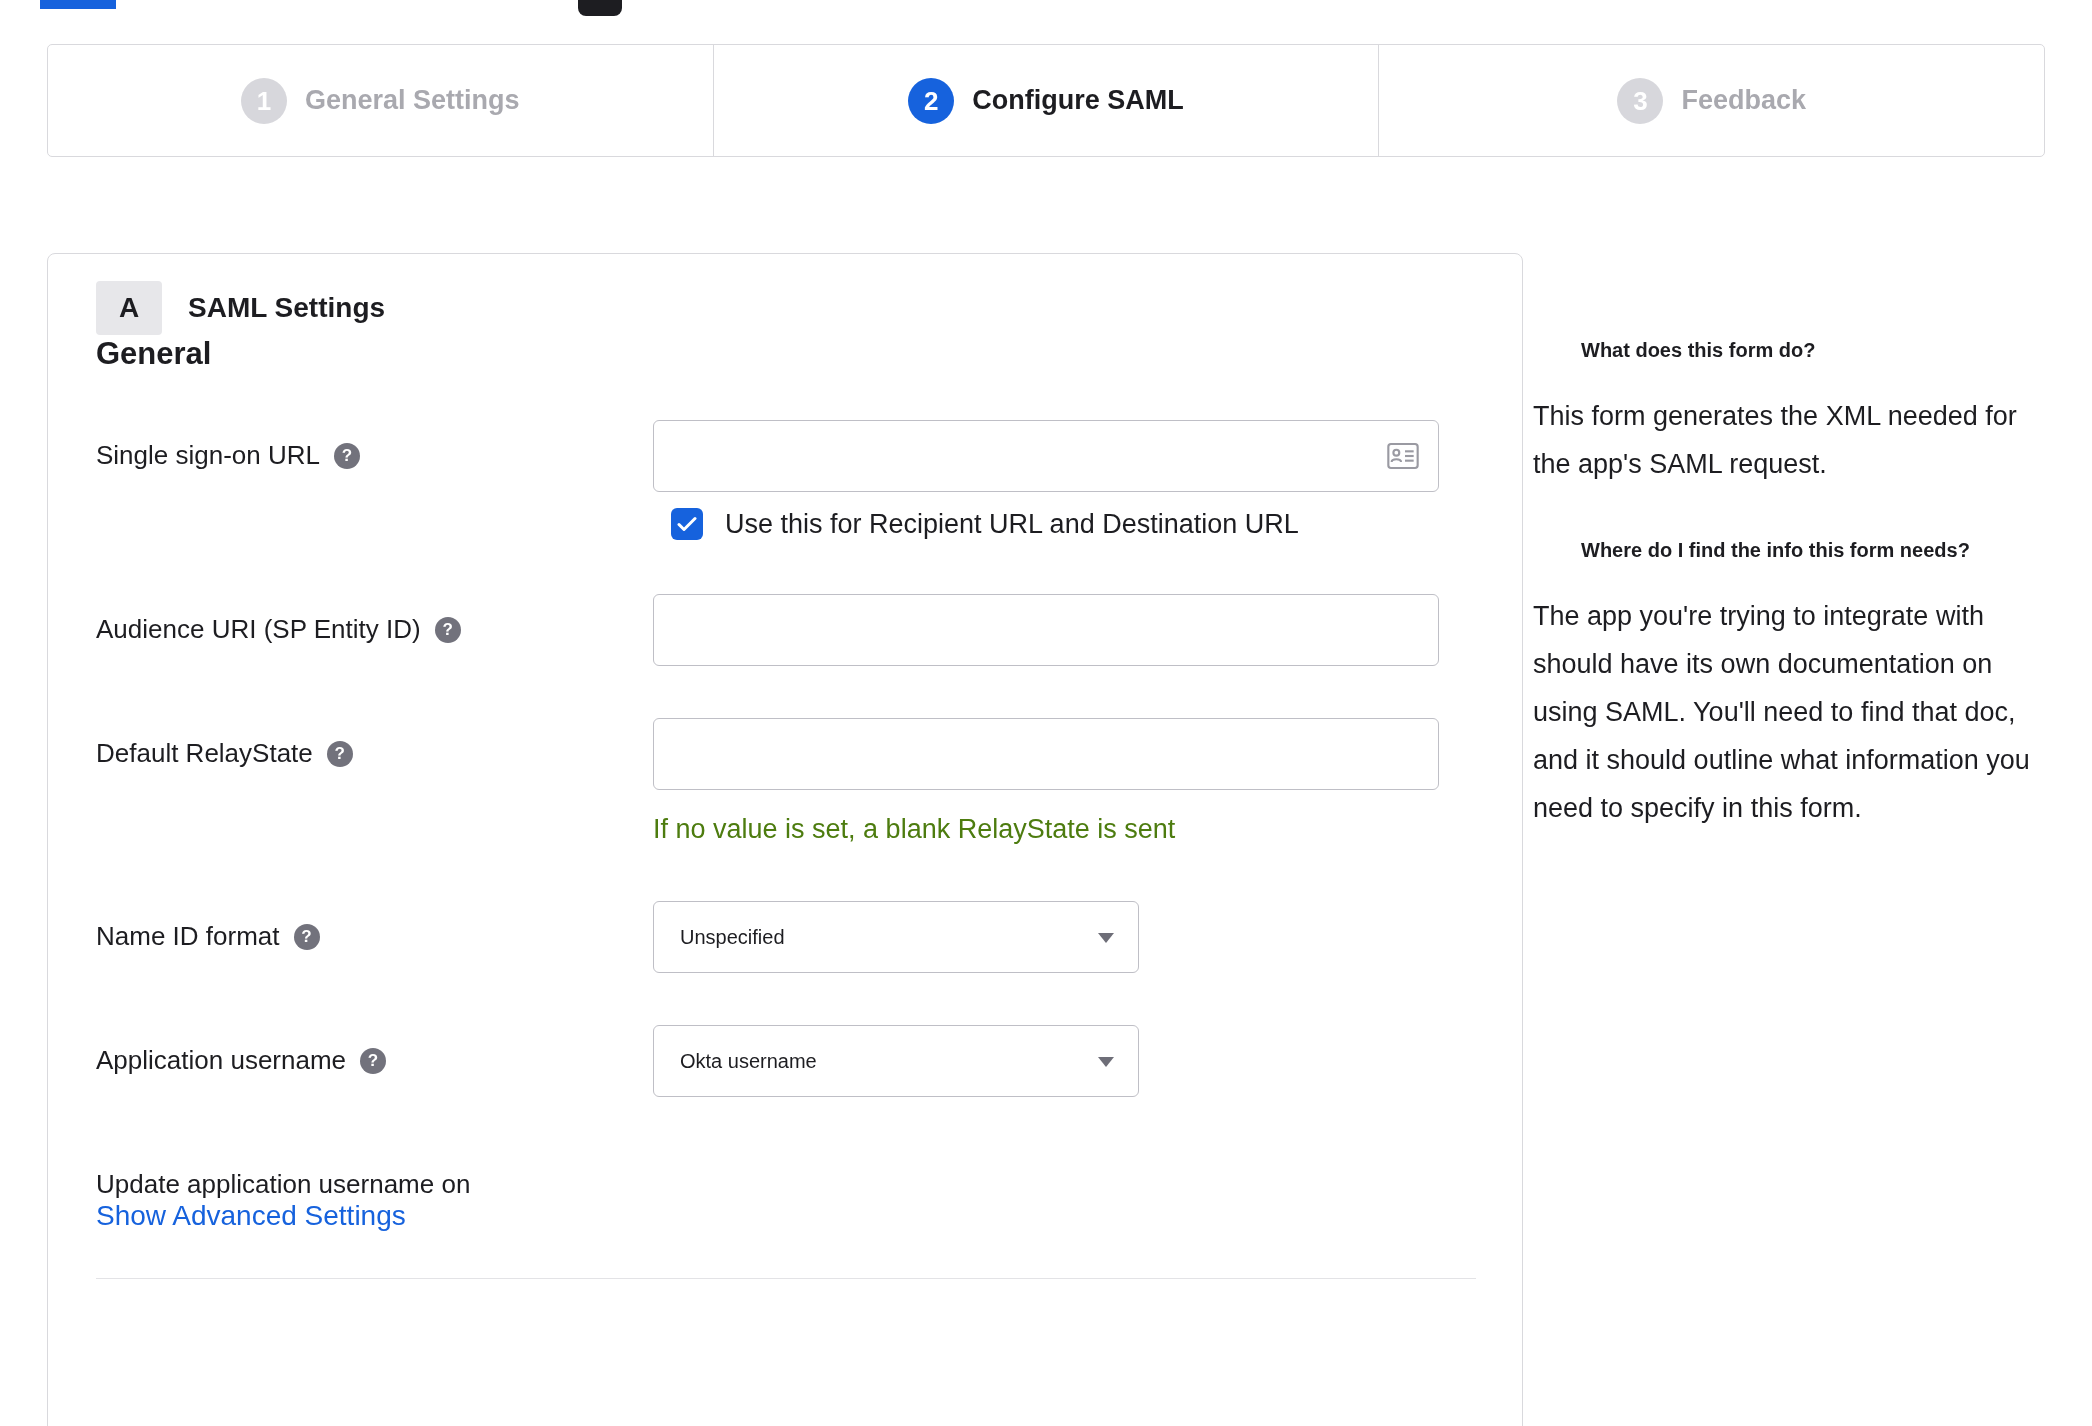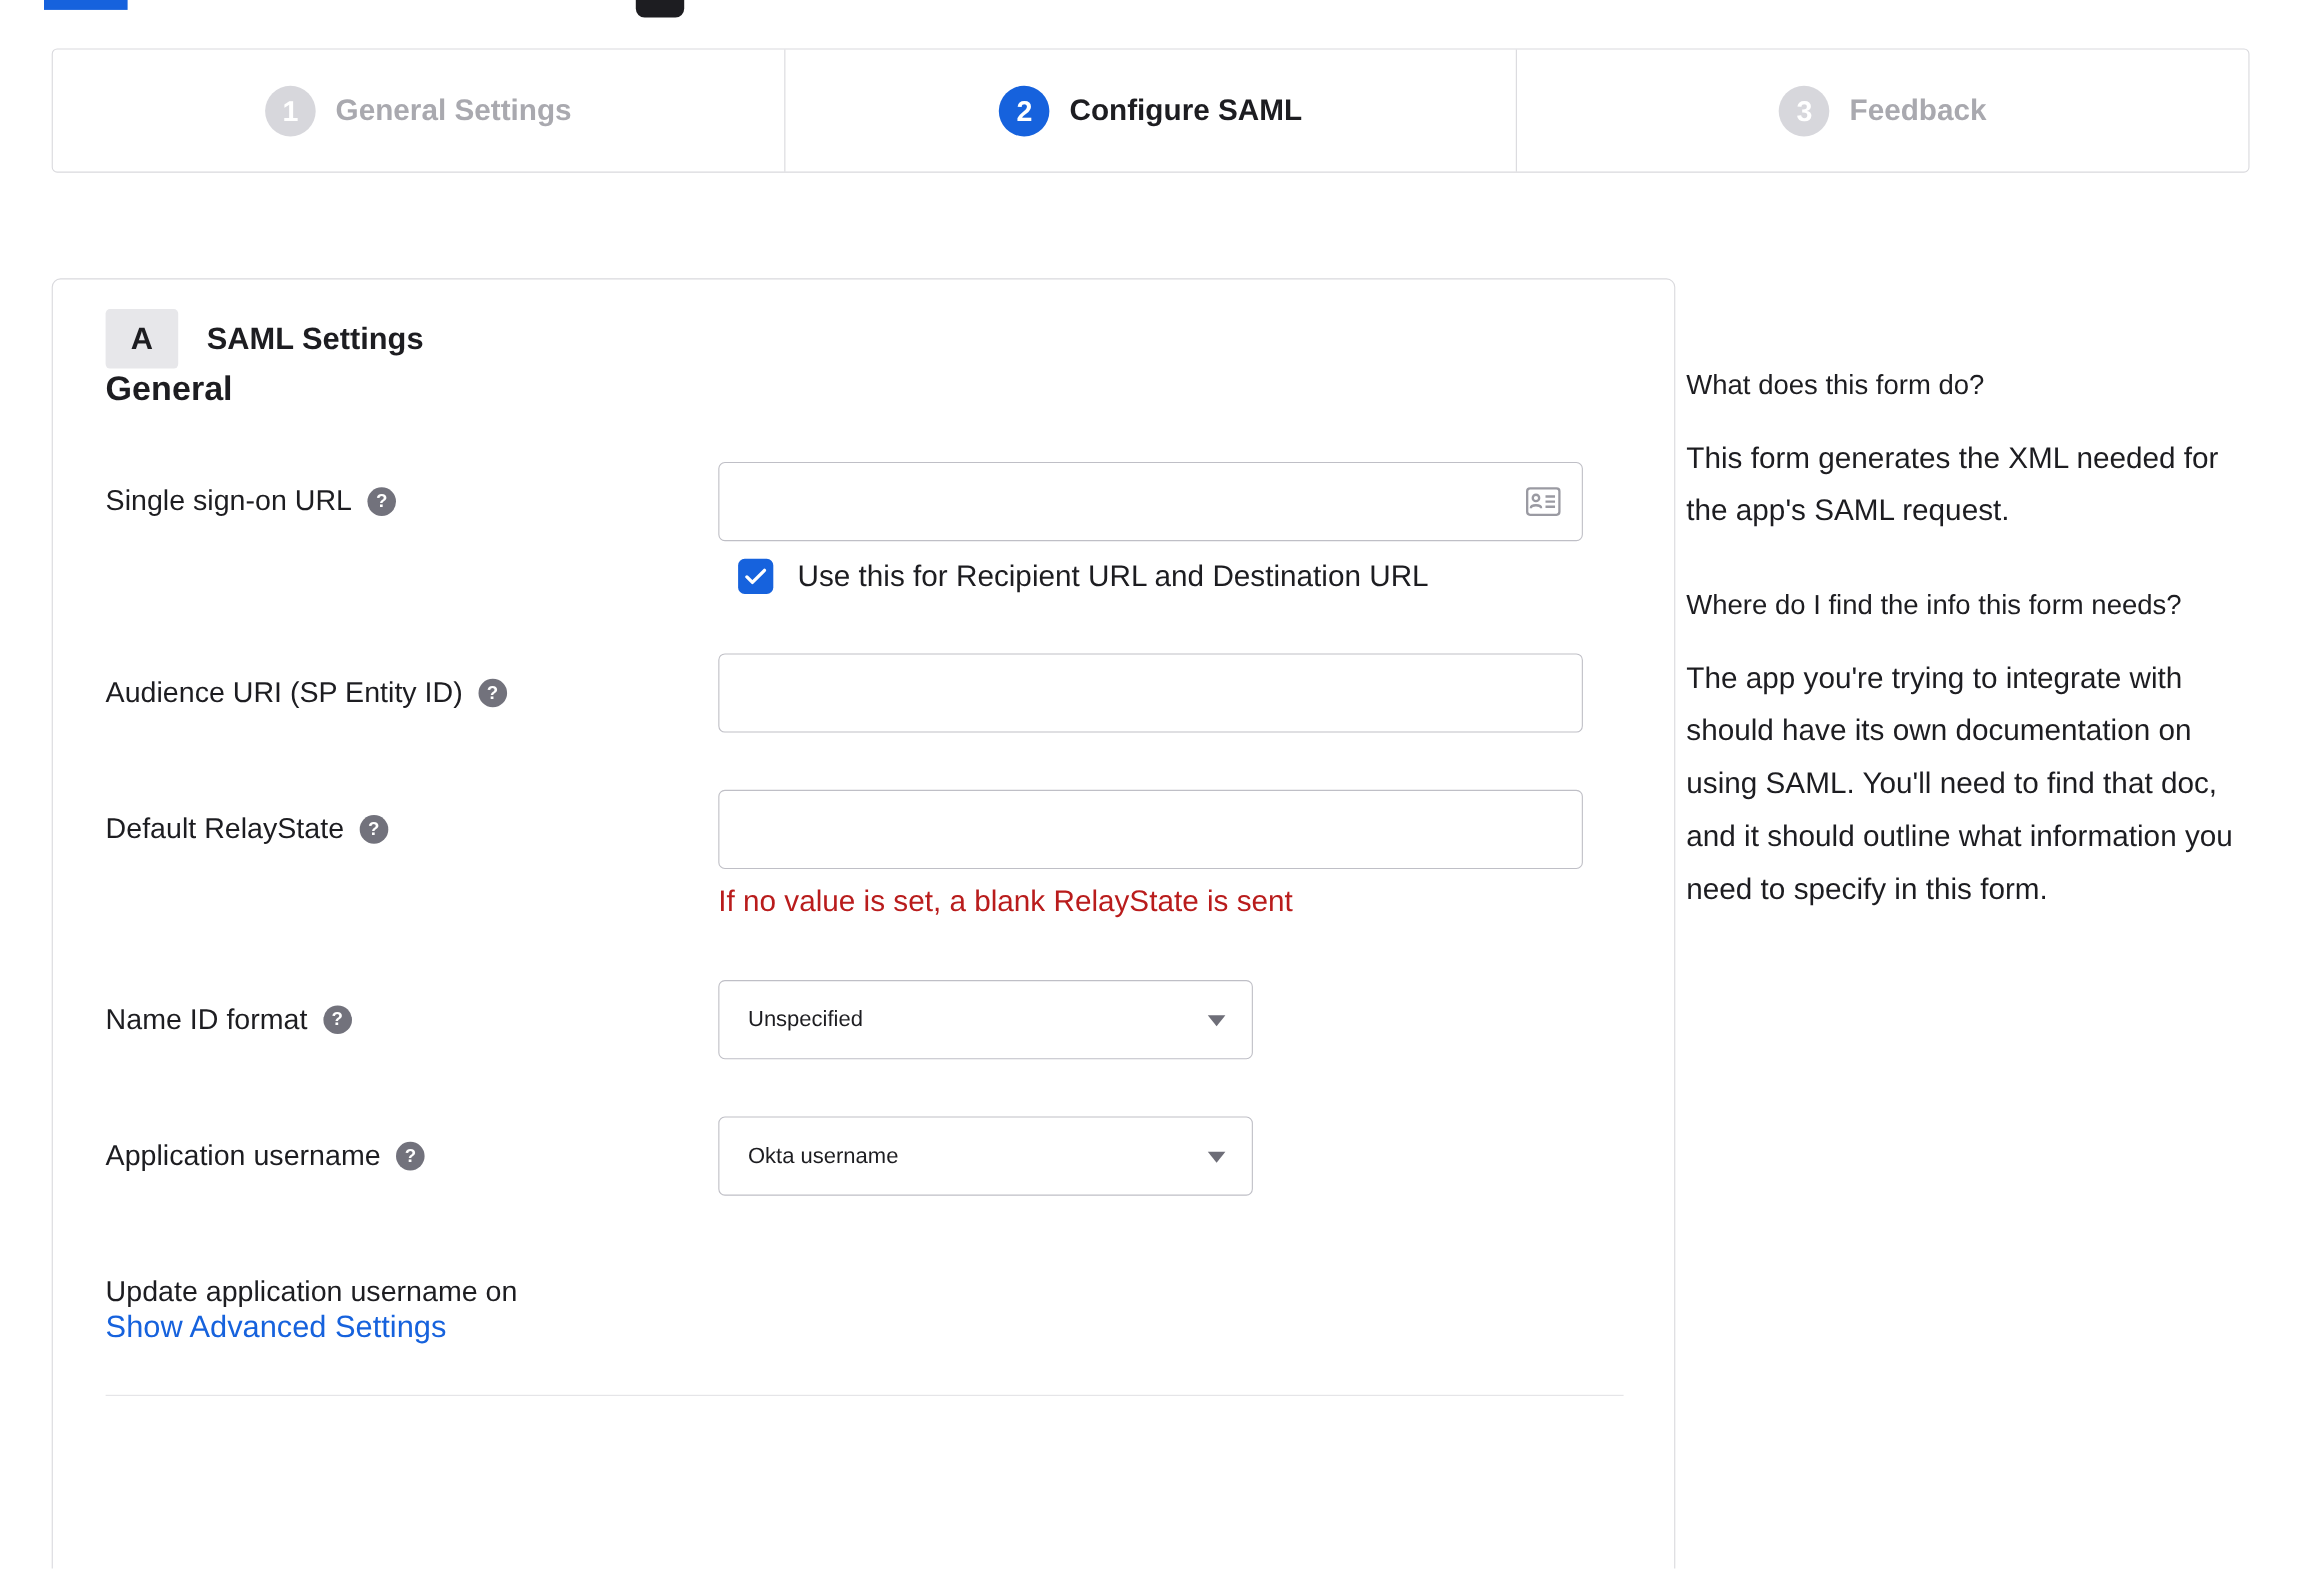--- a/index.html
+++ b/index.html
@@ -96,21 +96,21 @@
     margin-left: 557px; margin-top: 16px;
     display: flex; align-items: center; gap: 22px; padding-left: 18px;
   }
   .checkbox {
     width: 32px; height: 32px; border-radius: 6px; background: #1662dd;
     display: flex; align-items: center; justify-content: center; cursor: pointer;
     flex: 0 0 auto;
   }
   .checkbox-label { font-size: 27px; color: #1d1d21; }
 
-  .hint-text { font-size: 27px; color: #b91c1c; margin-top: 14px; }
+  .hint-text { font-size: 27px; color: #4d7c0f; margin-top: 24px; }
 
   .select-box {
     position: relative; width: 486px; height: 72px;
     border: 1px solid #bfbfc6; border-radius: 6px; background: #fff;
     font-size: 20px; color: #1d1d21;
     display: flex; align-items: center; padding: 0 25px 0 26px;
     cursor: pointer;
   }
   .select-caret {
     position: absolute; right: 24px; top: 31px;
@@ -123,21 +123,21 @@
   .advanced-link {
     font-size: 28px; color: #1662dd; font-weight: 500; text-decoration: none;
     cursor: pointer;
   }
   .card-divider { margin-top: 46px; border-top: 1px solid #e3e3e6; width: 1380px; }
 
   
   .help-col {
     position: absolute; left: 1533px; top: 330px; width: 516px;
   }
-  .help-q { font-size: 25px; font-weight: normal; line-height: 40px; margin-bottom: 22px; }
+  .help-q { font-size: 20px; font-weight: bold; line-height: 40px; margin-bottom: 22px; margin-left: 48px; }
   .help-a { font-size: 27px; line-height: 48px; color: #1d1d21; margin-bottom: 42px; }
 </style>
 </head>
 <body>
 
 <div class="top-fragment-blue"></div>
 <div class="top-fragment-dark"></div>
 
 <div class="stepper">
   <div class="step">

